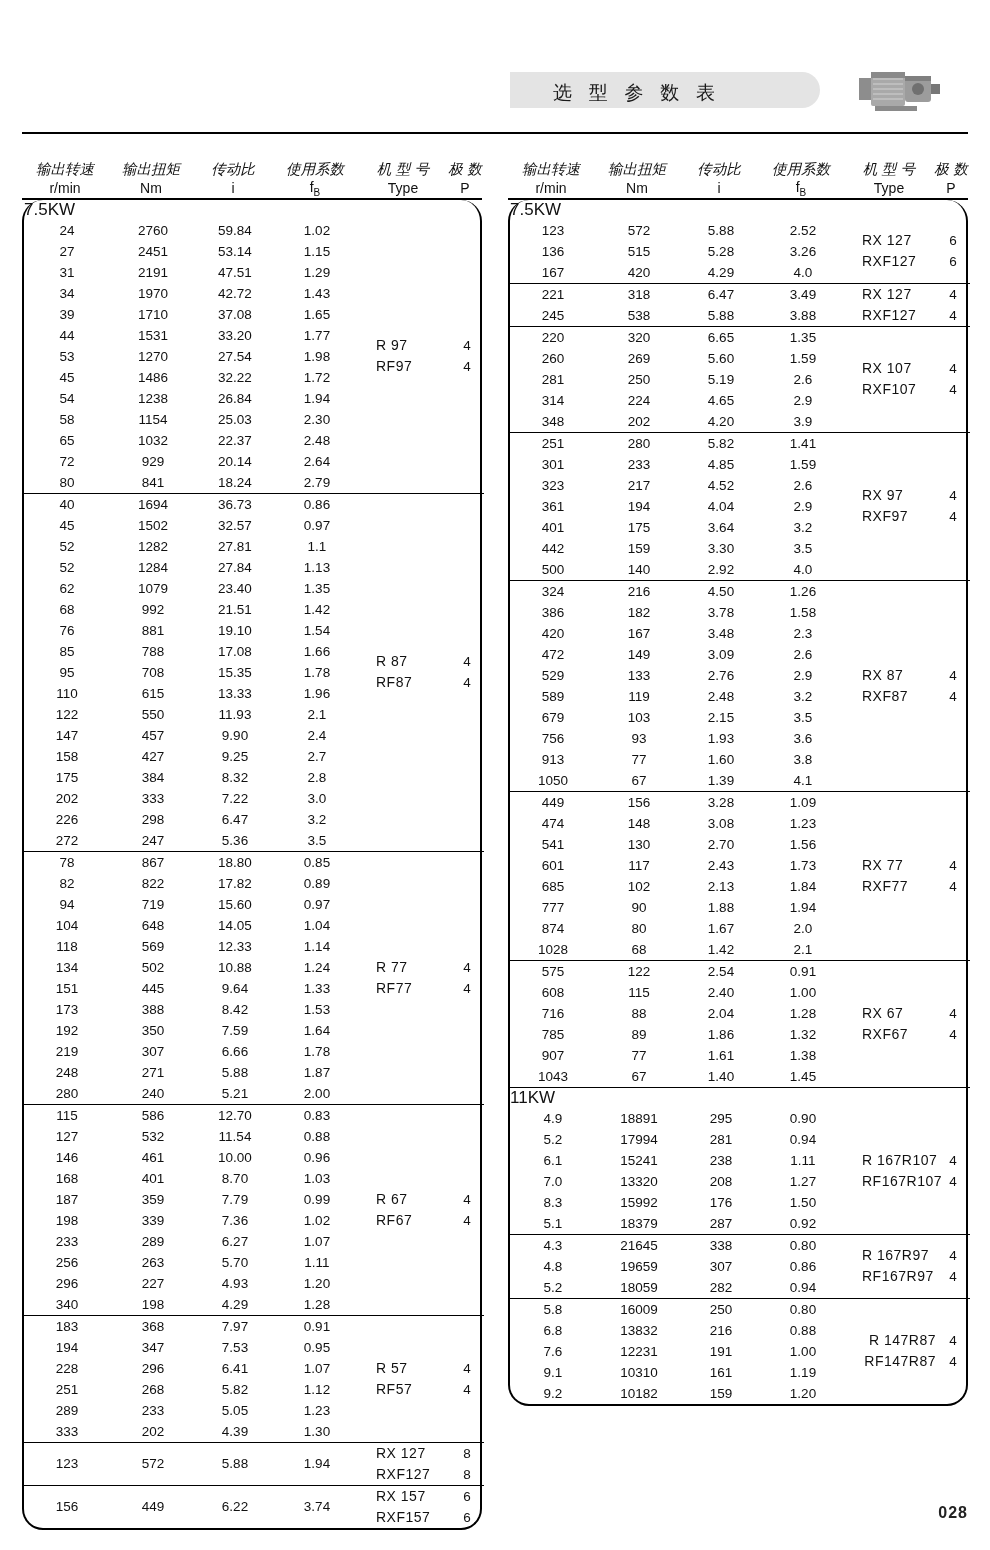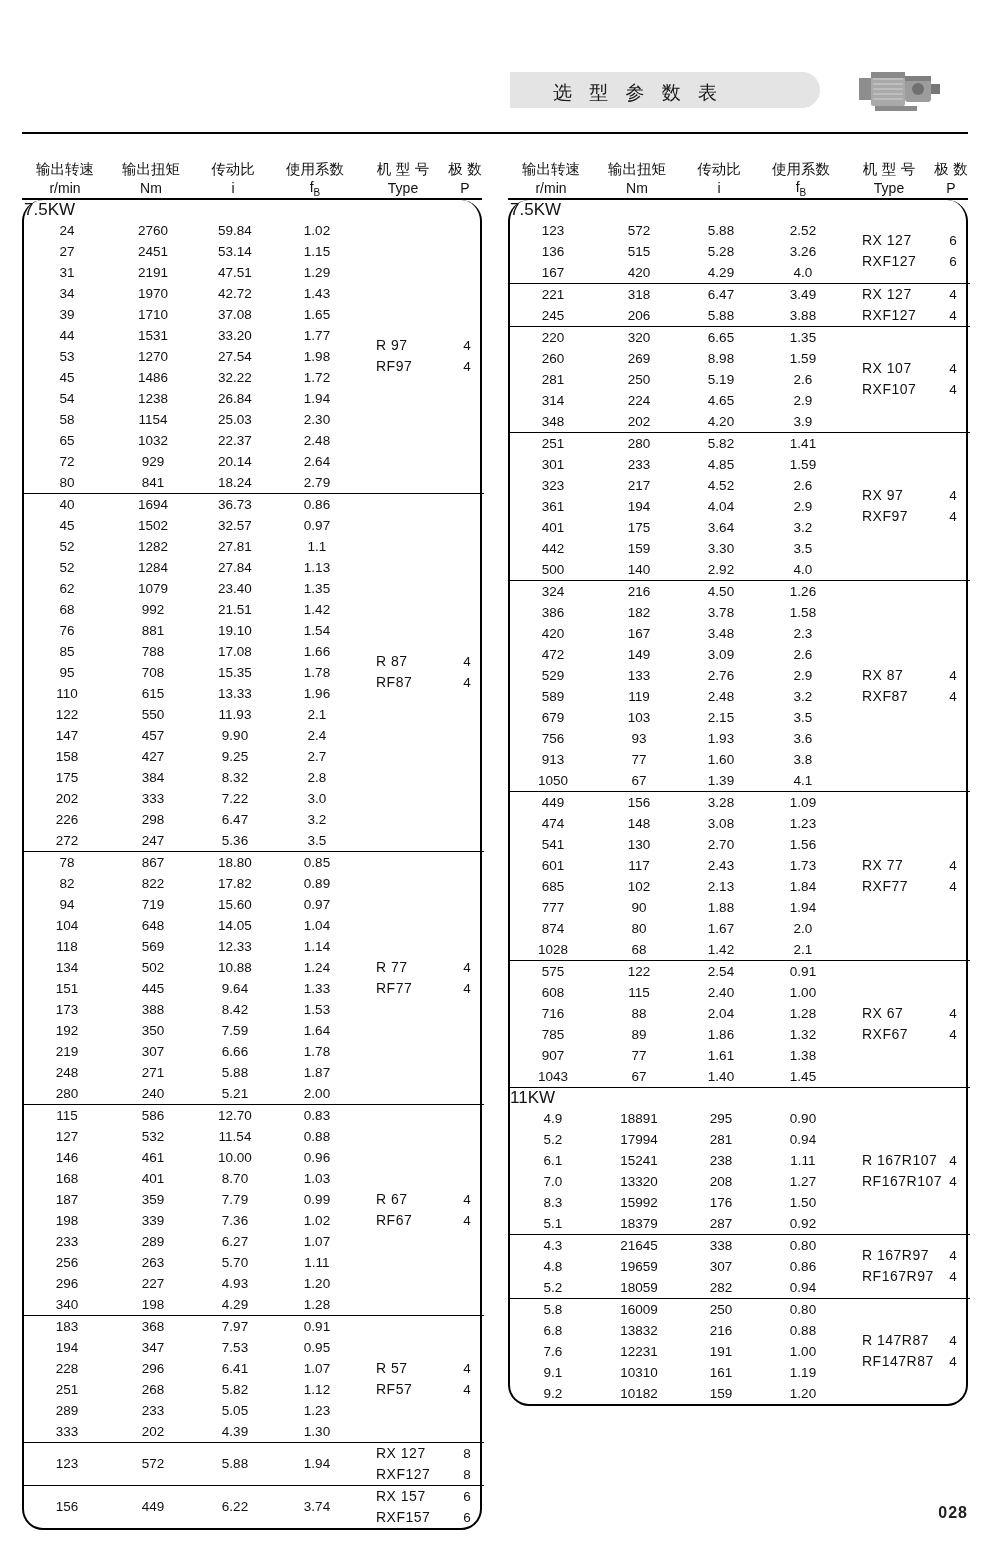--- a/index.html
+++ b/index.html
@@ -33,21 +33,21 @@
     background: #e4e4e4;
     border-radius: 0 18px 18px 0;
   }
   .header-title {
     position: absolute;
     left: 553px;
     top: 18px;
     font-size: 19px;
     letter-spacing: 6px;
     color: #1a1a1a;
-    font-family: Liberation Sans, sans-serif;
+    font-family: Liberation Serif, serif;
     font-weight: normal;
   }
   .header-icon {
     position: absolute;
     left: 855px;
     top: 2px;
     width: 90px;
     height: 52px;
   }
   .header-rule {
@@ -96,20 +96,21 @@
     font-weight: normal;
   }
 
   
   .hdr-cn td {
     font-size: 14.5px;
     font-family: "DejaVu Sans", sans-serif;
     text-align: center;
     padding-bottom: 2px;
     white-space: nowrap;
+    font-style: italic;
   }
   .hdr-unit td {
     font-size: 14px;
     text-align: center;
     padding-bottom: 6px;
     white-space: nowrap;
   }
   .hdr-unit td.sub { font-size: 14px; }
   .hdr-unit .sub-small { font-size: 10px; vertical-align: sub; }
 
@@ -758,21 +759,21 @@
                 <div>RX  127</div>
                 <div>RXF127</div>
               </td>
               <td class="pole" rowspan="2" style="vertical-align: middle;">
                 <div>4</div>
                 <div>4</div>
               </td>
             </tr>
             <tr class="datarow">
               <td>245</td>
-              <td>206</td>
+              <td>538</td>
               <td>5.88</td>
               <td>3.88</td>
             </tr>
             <tr class="sep">
               <td colspan="6"></td>
             </tr>
             <tr class="datarow">
               <td>220</td>
               <td>320</td>
               <td>6.65</td>
@@ -782,21 +783,21 @@
                 <div>RXF107</div>
               </td>
               <td class="pole" rowspan="5" style="vertical-align: middle;">
                 <div>4</div>
                 <div>4</div>
               </td>
             </tr>
             <tr class="datarow">
               <td>260</td>
               <td>269</td>
-              <td>8.98</td>
+              <td>5.60</td>
               <td>1.59</td>
             </tr>
             <tr class="datarow">
               <td>281</td>
               <td>250</td>
               <td>5.19</td>
               <td>2.6</td>
             </tr>
             <tr class="datarow">
               <td>314</td>
@@ -1120,21 +1121,21 @@
               <td>0.94</td>
             </tr>
             <tr class="sep">
               <td colspan="6"></td>
             </tr>
             <tr class="datarow">
               <td>5.8</td>
               <td>16009</td>
               <td>250</td>
               <td>0.80</td>
-              <td class="type type-div" rowspan="5" style="vertical-align: middle;">
+              <td class="type type-div" rowspan="5" style="vertical-align: middle; text-align: right;">
                 <div>R  147R87</div>
                 <div>RF147R87</div>
               </td>
               <td class="pole" rowspan="5" style="vertical-align: middle;">
                 <div>4</div>
                 <div>4</div>
               </td>
             </tr>
             <tr class="datarow">
               <td>6.8</td>

